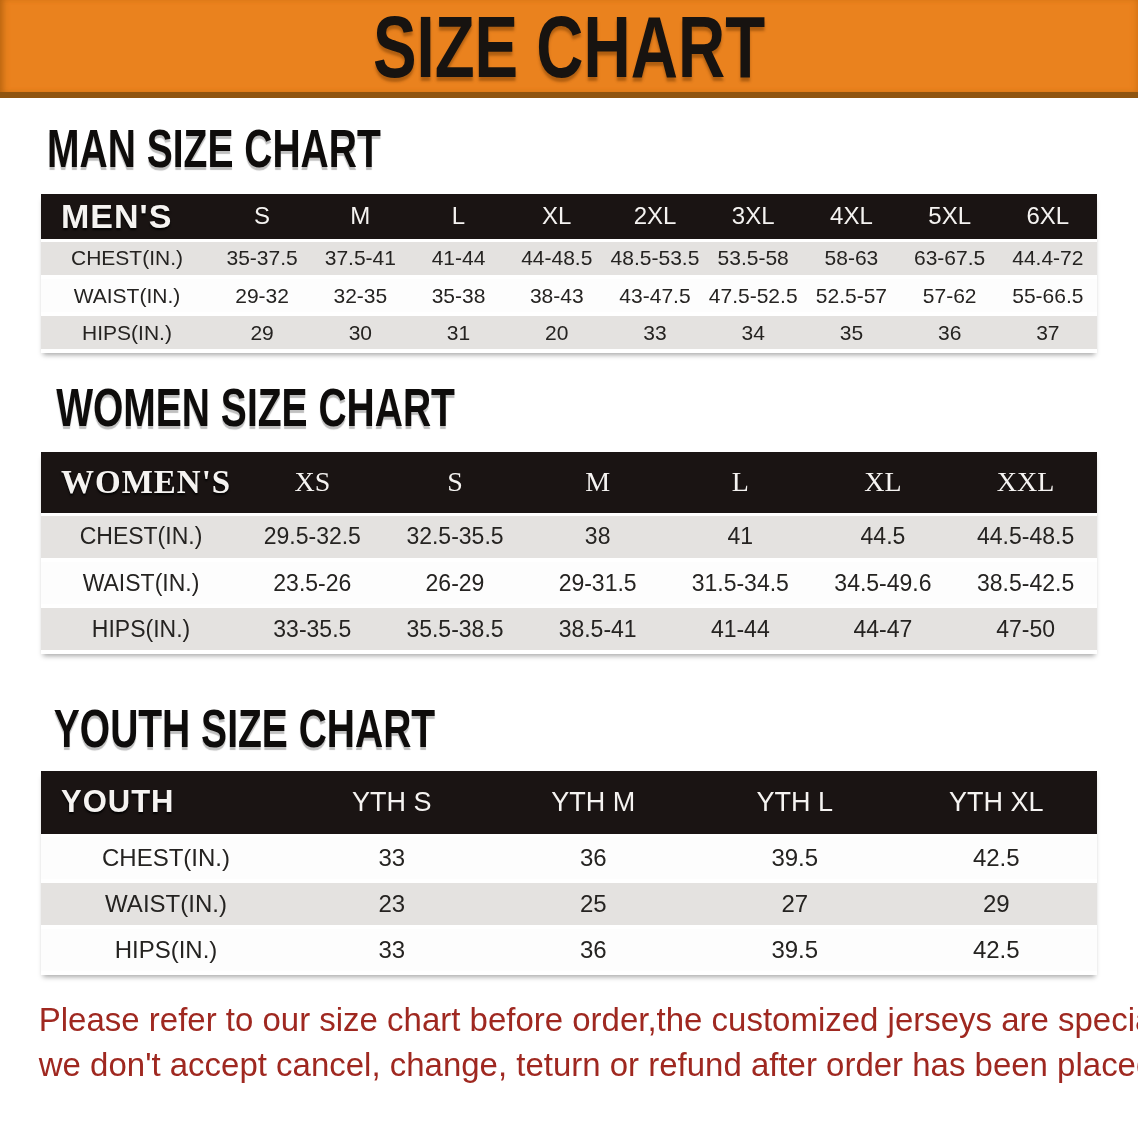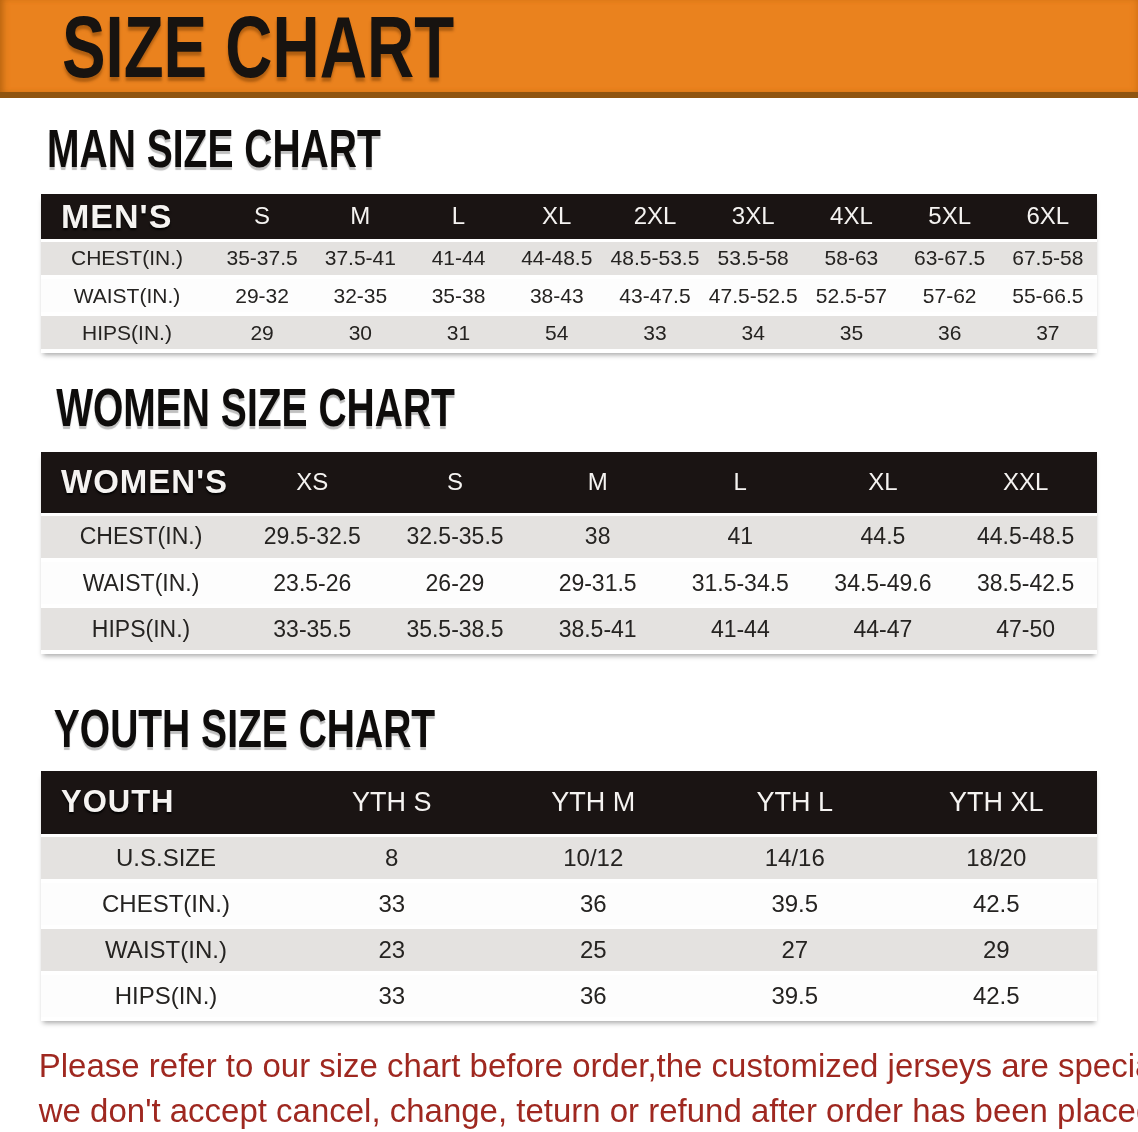--- a/index.html
+++ b/index.html
@@ -4,21 +4,21 @@
 <style>
   * { margin: 0; padding: 0; box-sizing: border-box; }
   html, body { width: 1138px; height: 1132px; background: #ffffff; overflow: hidden; }
   body { font-family: "Liberation Sans", sans-serif; color: #1c1c1c; }
 
   
   .banner {
     width: 1138px; height: 98px;
     background: #ea821e;
     border-bottom: 6px solid #8f5410;
-    display: flex; align-items: center; justify-content: flex-start;
+    display: flex; align-items: center; justify-content: center;
     box-shadow: inset 6px 0 6px -3px #b96510, inset -4px 0 6px -3px #d07114;
   }
   .banner-title {
     display: inline-block;
     font-size: 86px; font-weight: 800; letter-spacing: 0px;
     color: #171310;
     transform: scale(0.76, 1.02);
     text-shadow: 0 4px 3px rgba(104, 52, 2, 0.45);
     white-space: nowrap;
   }
@@ -64,23 +64,23 @@
   table.size-table thead tr { border-bottom: 3px solid #ffffff; }
 
   
   #table-men thead tr { height: 46px; padding-left: 20px; }
   #table-men thead th:first-child { width: 172px; font-size: 34px; }
   #table-men thead th { font-size: 24px; }
   #table-men tbody tr { height: 37px; }
   #table-men tbody td { font-size: 21px; }
 
   
-  #table-women thead tr { height: 62px; }
+  #table-women thead tr { height: 62px; font-family: Liberation Serif, serif; }
   #table-women thead th:first-child { width: 200px; font-size: 33px; }
-  #table-women thead th { font-size: 24px; }
+  #table-women thead th { font-size: 28px; }
   #table-women tbody tr { height: 46px; }
   #table-women tbody td { font-size: 23px; }
 
   
   #table-youth thead tr { height: 64px; }
   #table-youth thead th:first-child { width: 250px; font-size: 31px; }
   #table-youth thead th { font-size: 27px; margin-top: 12px; }
   #table-youth tbody tr { height: 46px; }
   #table-youth tbody td { font-size: 24px; }
 
@@ -122,40 +122,40 @@
       <tr class="gray">
         <td>CHEST(IN.)</td>
         <td>35-37.5</td>
         <td>37.5-41</td>
         <td>41-44</td>
         <td>44-48.5</td>
         <td>48.5-53.5</td>
         <td>53.5-58</td>
         <td>58-63</td>
         <td>63-67.5</td>
-        <td>67.5-58</td>
+        <td>44.4-72</td>
       </tr>
       <tr class="white">
         <td>WAIST(IN.)</td>
         <td>29-32</td>
         <td>32-35</td>
         <td>35-38</td>
         <td>38-43</td>
         <td>43-47.5</td>
         <td>47.5-52.5</td>
         <td>52.5-57</td>
         <td>57-62</td>
         <td>55-66.5</td>
       </tr>
       <tr class="gray">
         <td>HIPS(IN.)</td>
         <td>29</td>
         <td>30</td>
         <td>31</td>
-        <td>54</td>
+        <td>20</td>
         <td>33</td>
         <td>34</td>
         <td>35</td>
         <td>36</td>
         <td>37</td>
       </tr>
     </tbody>
   </table>
 
 <div class="section-heading" id="heading-women">
@@ -211,27 +211,20 @@
     <thead>
       <tr>
         <th>YOUTH</th>
         <th>YTH S</th>
         <th>YTH M</th>
         <th>YTH L</th>
         <th>YTH XL</th>
       </tr>
     </thead>
     <tbody>
-      <tr class="gray">
-        <td>U.S.SIZE</td>
-        <td>8</td>
-        <td>10/12</td>
-        <td>14/16</td>
-        <td>18/20</td>
-      </tr>
       <tr class="white">
         <td>CHEST(IN.)</td>
         <td>33</td>
         <td>36</td>
         <td>39.5</td>
         <td>42.5</td>
       </tr>
       <tr class="gray">
         <td>WAIST(IN.)</td>
         <td>23</td>

